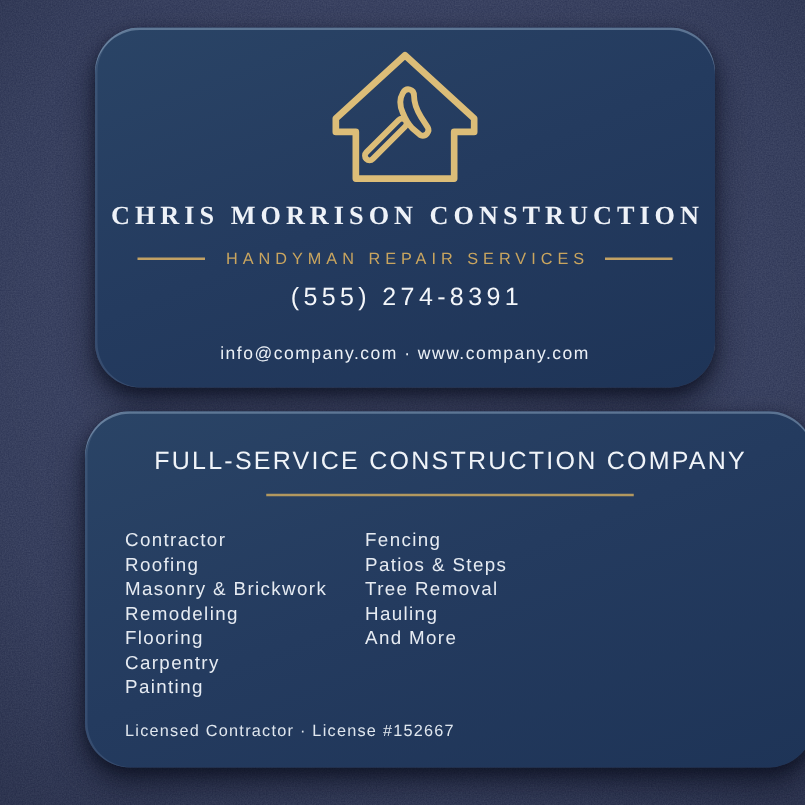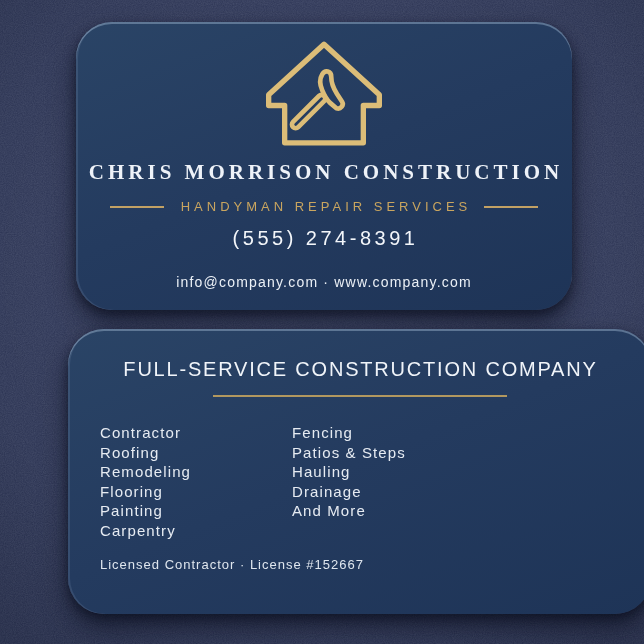--- a/index.html
+++ b/index.html
@@ -153,30 +153,31 @@
   </div>
 
   <div class="card card-back">
     <h2 class="back-heading">FULL-SERVICE CONSTRUCTION COMPANY</h2>
     <div class="divider"></div>
 
     <div class="services">
       <ul class="col-left">
         <li>Contractor</li>
         <li>Roofing</li>
+        <li>Masonry &amp; Brickwork</li>
         <li>Remodeling</li>
         <li>Flooring</li>
+        <li>Carpentry</li>
         <li>Painting</li>
-        <li>Carpentry</li>
       </ul>
       <ul class="col-right">
         <li>Fencing</li>
         <li>Patios &amp; Steps</li>
+        <li>Tree Removal</li>
         <li>Hauling</li>
-        <li>Drainage</li>
         <li>And More</li>
       </ul>
     </div>
 
     <div class="license">Licensed Contractor · License #152667</div>
   </div>
 
 </div>
 
 </body></html>

